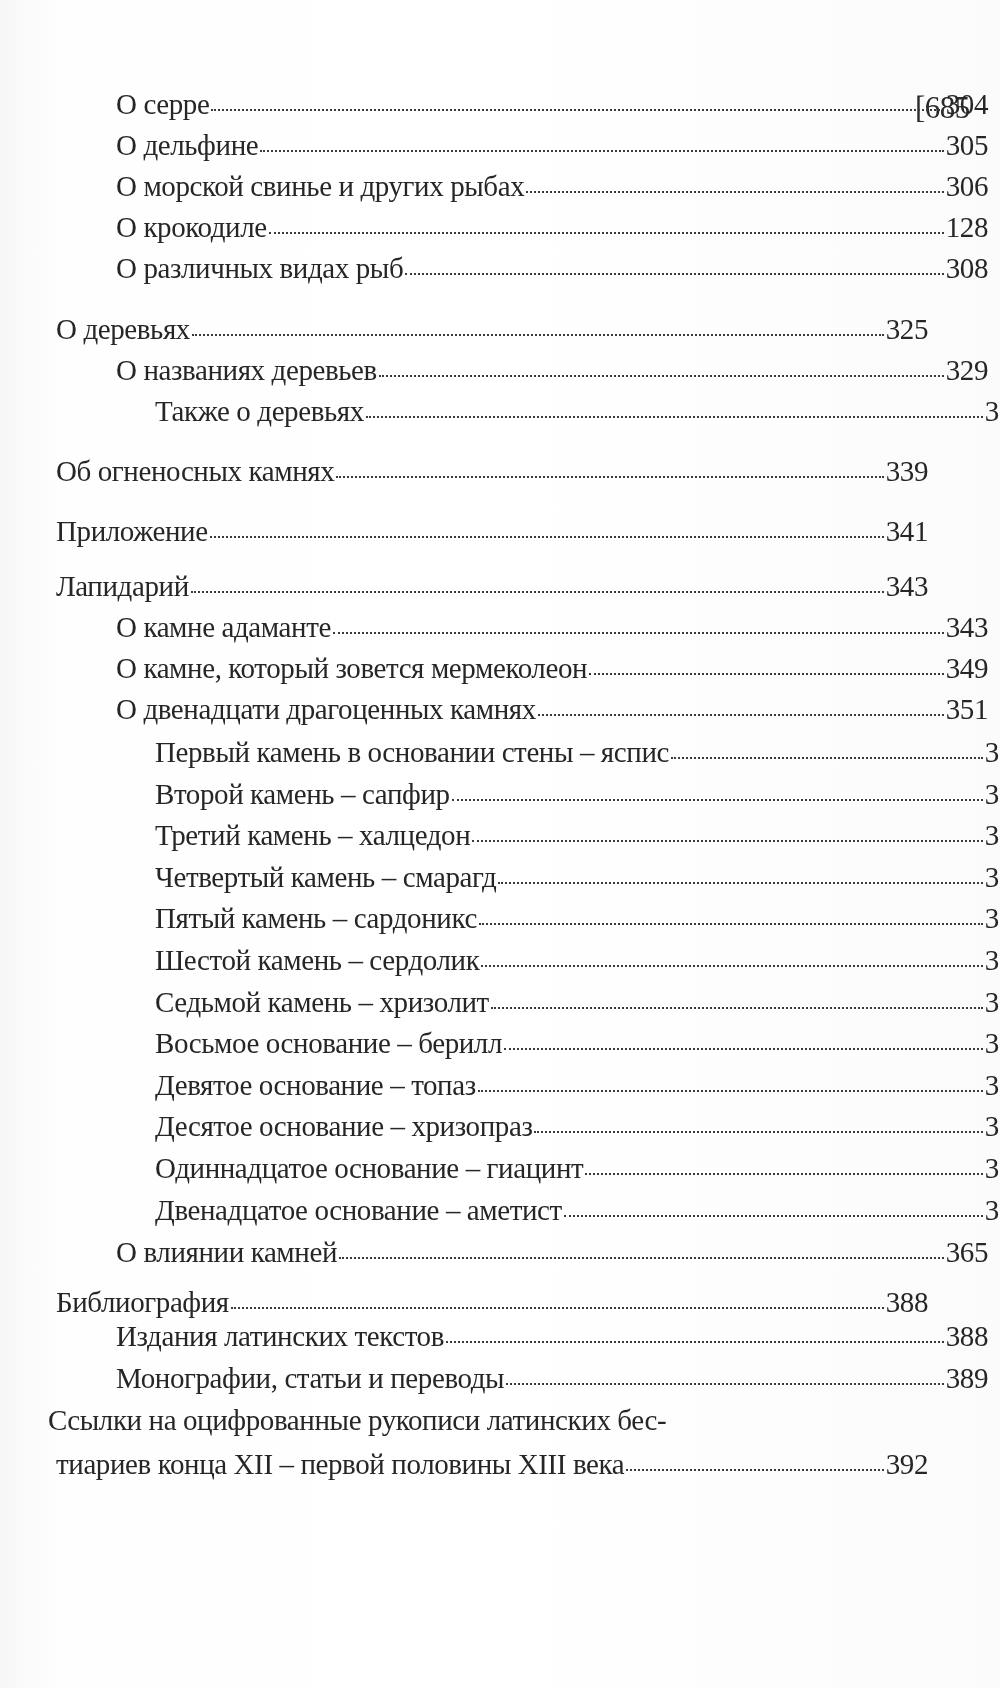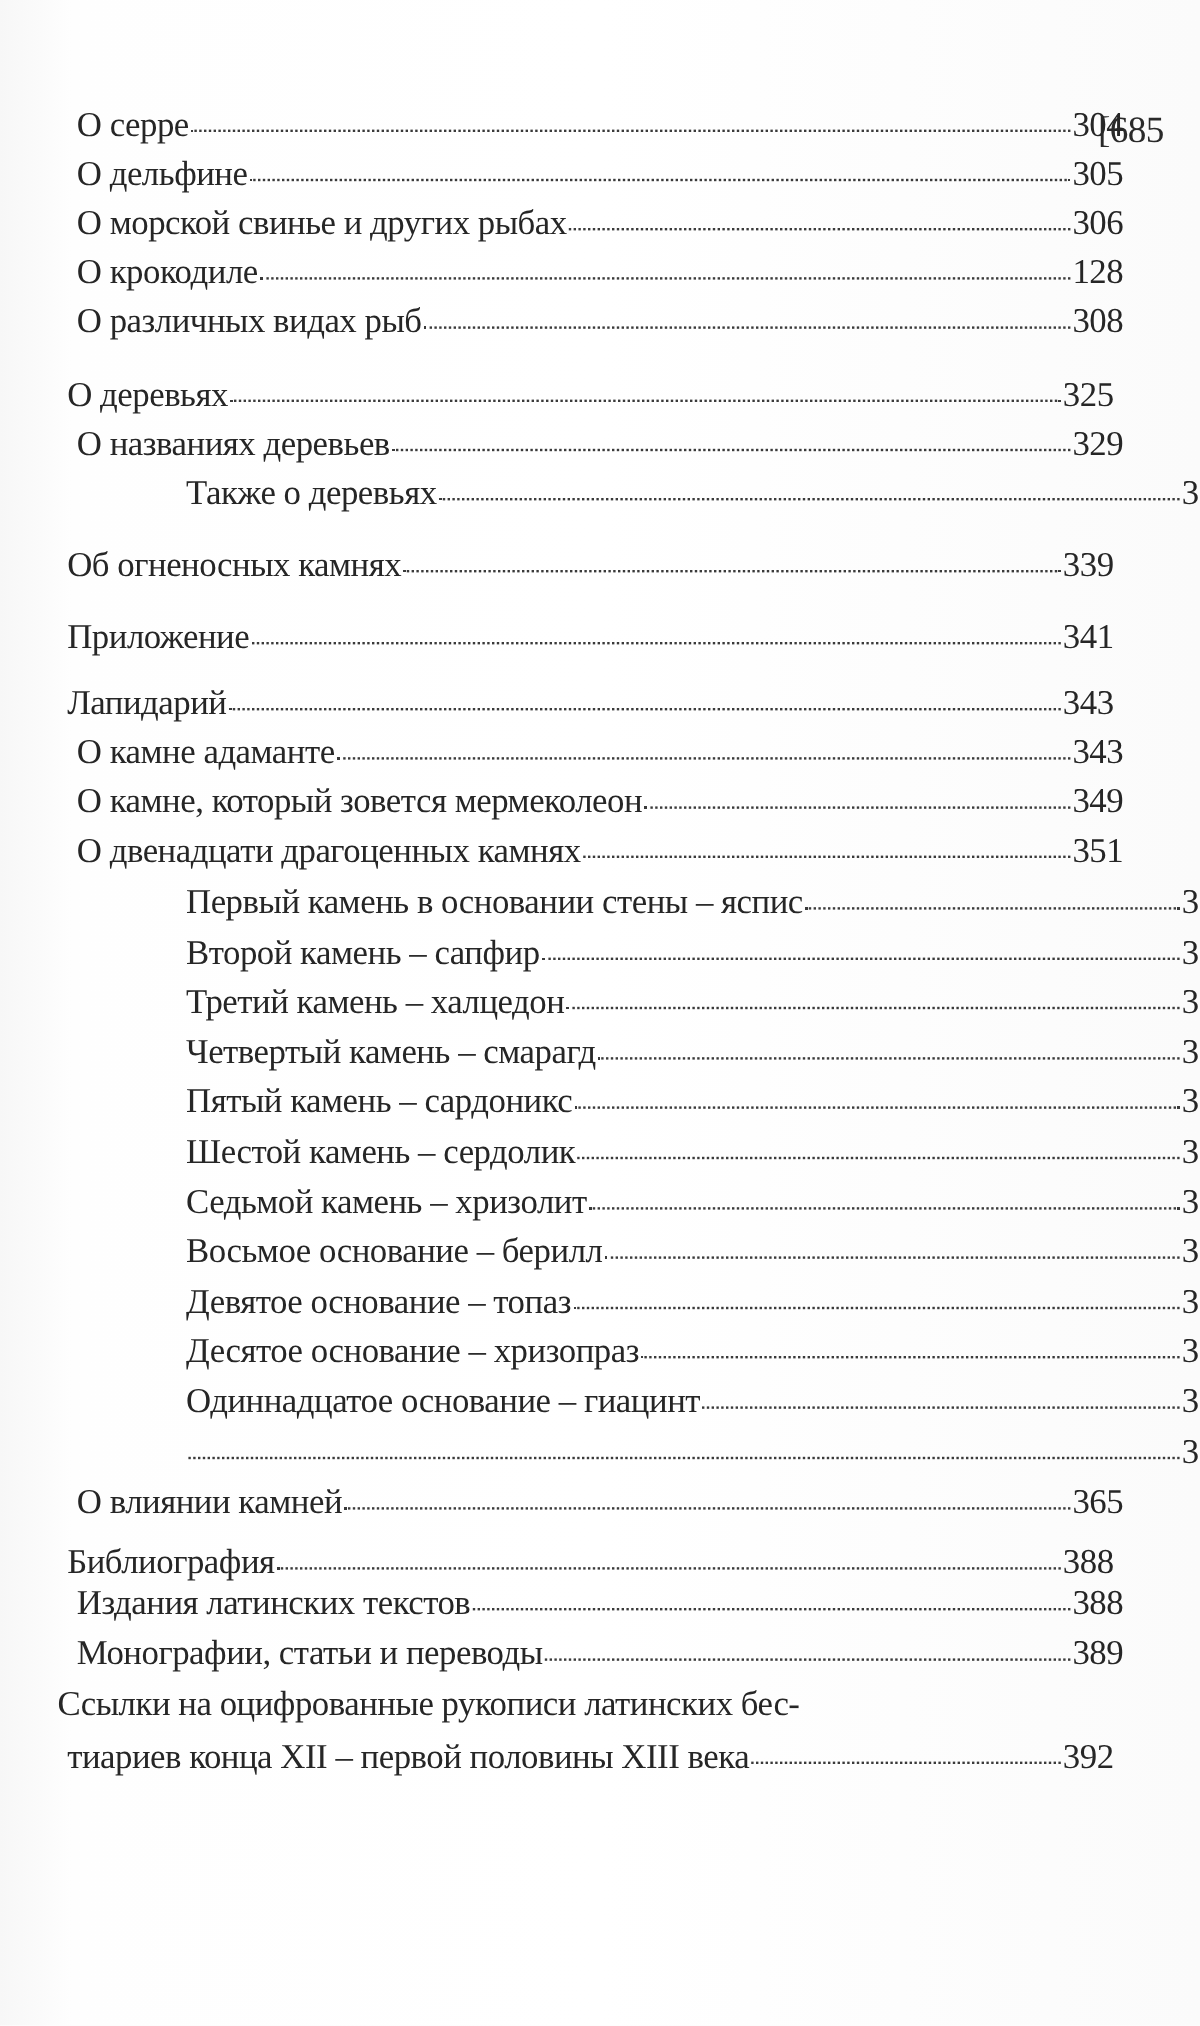--- a/index.html
+++ b/index.html
@@ -27,21 +27,21 @@
     letter-spacing: -0.4px;
     white-space: nowrap;
   }
   .row .label { flex: 0 0 auto; }
   .row .dots {
     flex: 1 1 auto; overflow: hidden; margin: 0 2px;
     border-bottom: 2.5px dotted #3a3a3a; height: 0; position: relative; top: -3px;
   }
   .row .page-num { flex: 0 0 auto; text-align: right; }
   .l0 { padding-left: 56px; }
-  .l1 { padding-left: 64px; }
+  .l1 { padding-left: 116px; }
   .l2 { padding-left: 155px; }
   .multi-first {
     position: absolute; left: 48px;
     font-family: "Liberation Serif", serif; font-size: 29px; line-height: 36px;
     letter-spacing: -0.4px; white-space: nowrap;
   }
 </style>
 </head>
 <body>
 
@@ -172,20 +172,21 @@
         <span class="label">Десятое основание – хризопраз</span>
         <span class="dots"></span>
         <span class="page-num">361</span>
       </div>
     <div class="row l2" style="top:1150px">
         <span class="label">Одиннадцатое основание – гиацинт</span>
         <span class="dots"></span>
         <span class="page-num">362</span>
       </div>
     <div class="row l2" style="top:1192px">
+        <span class="label">Двенадцатое основание – аметист</span>
         <span class="dots"></span>
         <span class="page-num">363</span>
       </div>
     <div class="row l1" style="top:1234px">
         <span class="label">О влиянии камней</span>
         <span class="dots"></span>
         <span class="page-num">365</span>
       </div>
     <div class="row l0" style="top:1284px">
         <span class="label">Библиография</span>

